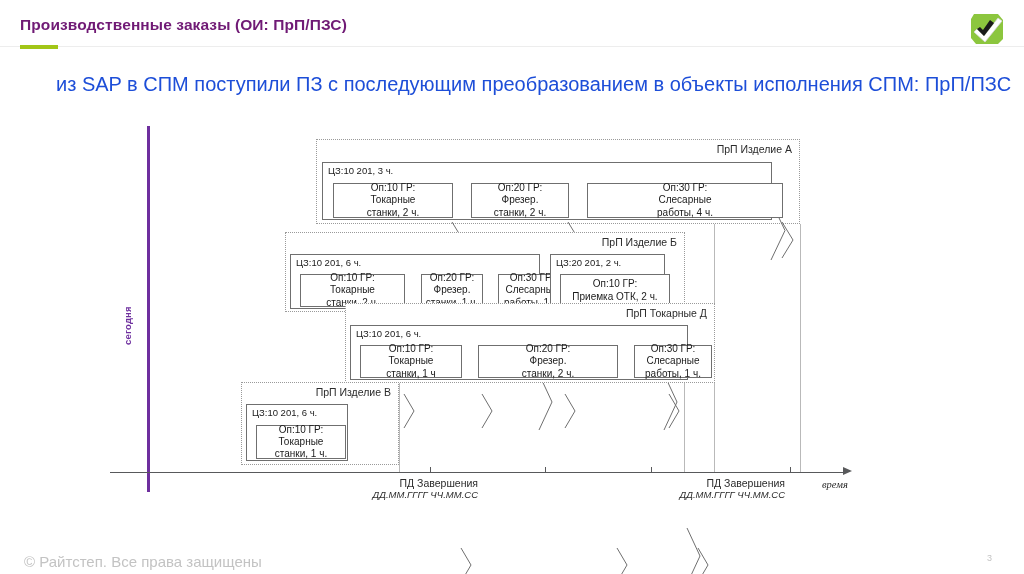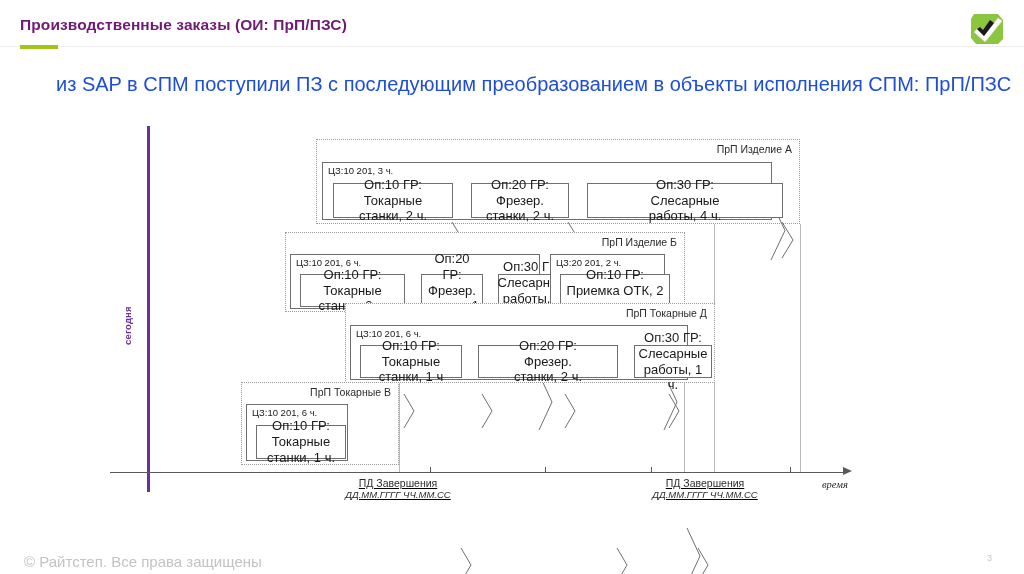--- a/index.html
+++ b/index.html
@@ -60,21 +60,21 @@
   .time-label {
     position: absolute; left: 822px; top: 379px;
     font-size: 10.5px; font-style: italic; color: #2b2b2b; font-family: Liberation Serif, serif;
   }
 
   
   .dropline { position: absolute; width: 1px; background: #b9b9b9; }
   .tick { position: absolute; top: 367px; width: 1px; height: 6px; background: #58595b; }
 
   
-  .pd { position: absolute; text-align: center; text-decoration: underline; }
+  .pd { position: absolute; text-align: right; }
   .pd .pd-t { font-size: 10.5px; color: #2b2b2b; white-space: nowrap; }
   .pd .pd-s { font-size: 9.5px; font-style: italic; color: #2b2b2b; white-space: nowrap; }
 
   
   .order {
     position: absolute;
     border: 1px dotted #9a9a9a;
     background: #fff;
   }
   .order-title {
@@ -95,21 +95,21 @@
 
   
   .op {
     position: absolute;
     border: 1px solid #6f6f6f;
     background: #fff;
     display: flex; align-items: center; justify-content: center;
     text-align: center;
   }
   .op-txt {
-    font-size: 13px; color: #1a1a1a; line-height: 1.22;
+    font-size: 10px; color: #1a1a1a; line-height: 1.22;
     white-space: pre-line; padding: 0 2px;
   }
 
   
   .chev { position: absolute; overflow: visible; }
 
   
   .footer-txt {
     position: absolute; left: 24px; top: 553px;
     font-size: 15px; color: #c3c3c3; text-align: right;
@@ -271,21 +271,21 @@
         <div class="op-txt">Оп:30 ГР:
 Слесарные
 работы, 1 ч.</div>
       </div>
       <svg class="chev" style="left:352px; top:244px; width:18px; height:34px;" width="18" height="34" viewBox="0 0 18 34">
         <path d="M0 0 L10 17 L0 34" fill="none" stroke="#6f6f6f" stroke-width="1"></path>
       </svg>
     </div>
 
     <div class="order" style="left:241px; top:282px; width:158px; height:83px;">
-      <div class="order-title">ПрП Токарные В</div>
+      <div class="order-title">ПрП Изделие В</div>
 
       <div class="cz" style="left:4px; top:21px; width:102px; height:57px;">
         <div class="cz-label">ЦЗ:10 201, 6 ч.</div>
       </div>
 
       <div class="op" style="left:14px; top:42px; width:90px; height:34px;">
         <div class="op-txt">Оп:10 ГР:
 Токарные
 станки, 1 ч.</div>
       </div>

